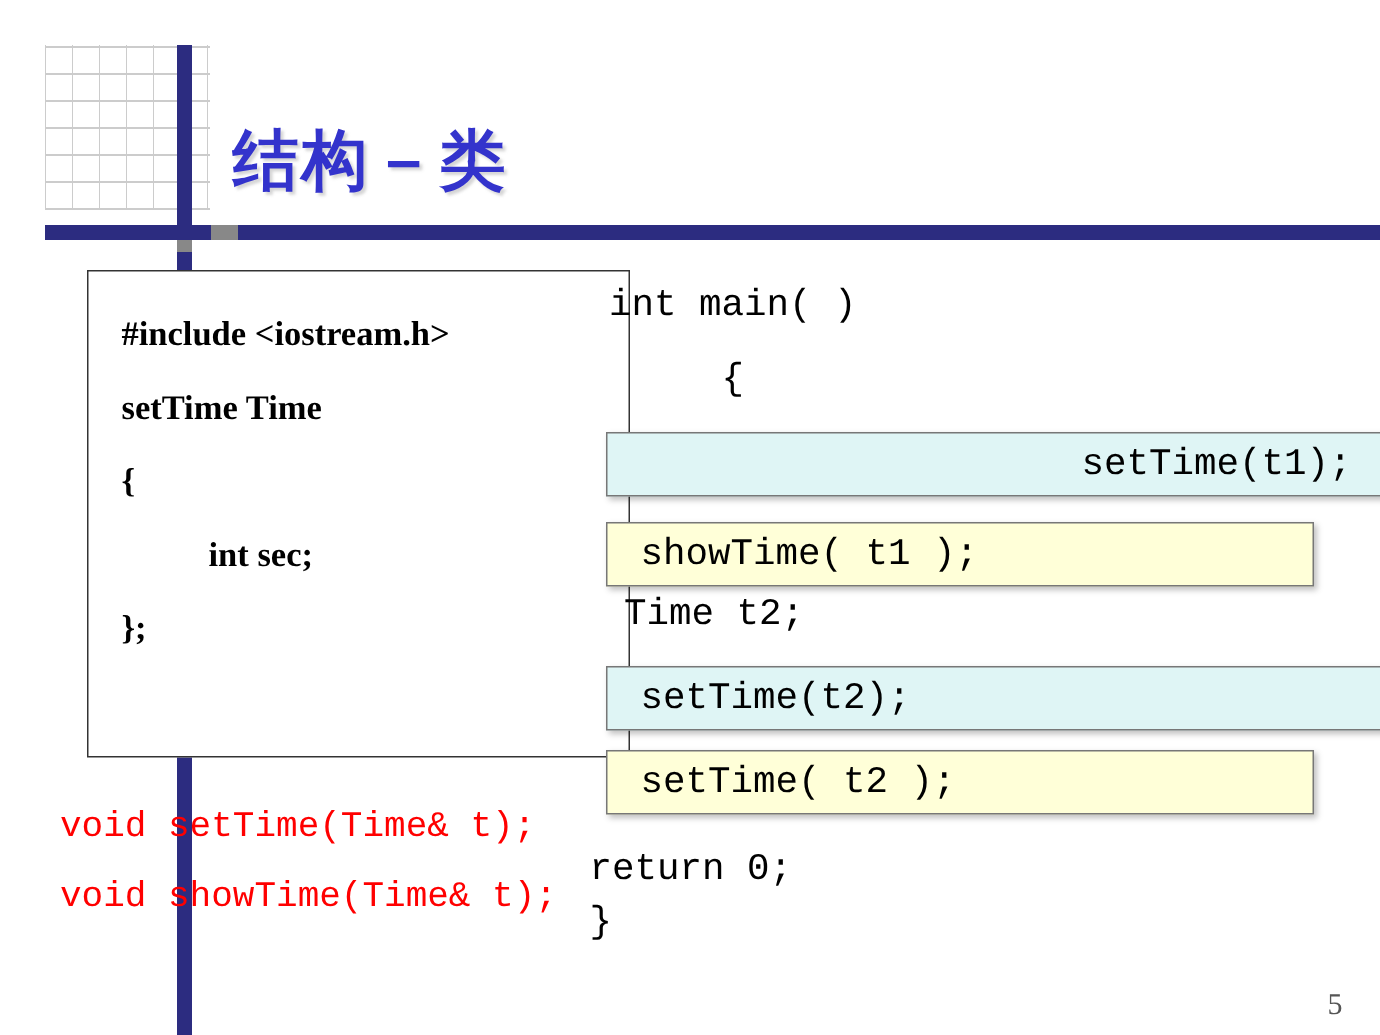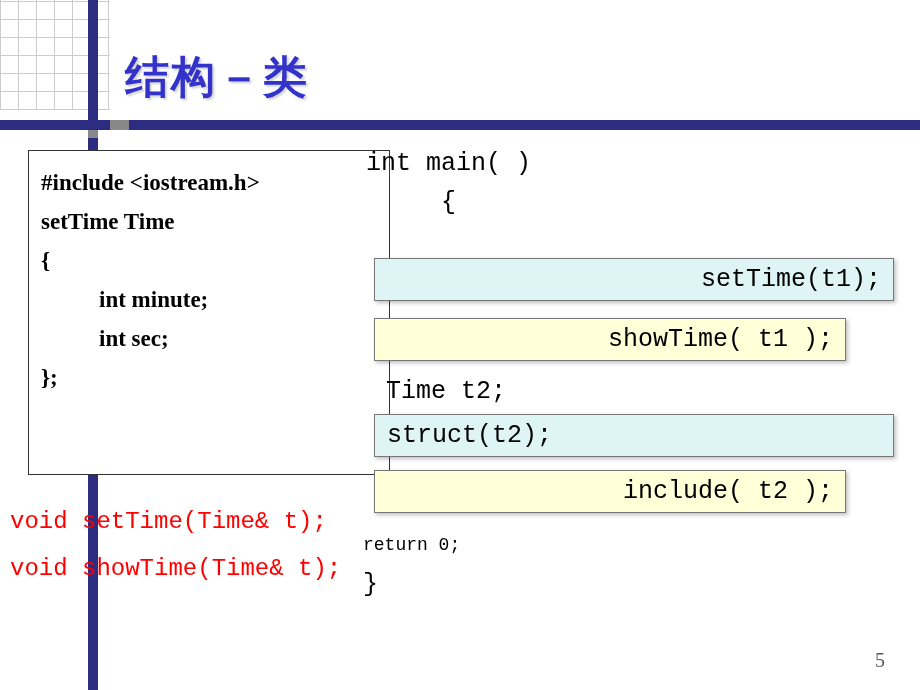--- a/index.html
+++ b/index.html
@@ -1,16 +1,16 @@
 <!DOCTYPE html>
 <html><head>
   <meta charset="utf-8">
   <style>
     * {
-      margin: 0;
+      margin: 10px;
       padding: 0;
       box-sizing: border-box;
     }
     body {
       width: 920px;
       height: 690px;
       background: #ffffff;
       font-family: "SimSun", "Microsoft YaHei", serif;
       position: relative;
       overflow: hidden;
@@ -115,40 +115,39 @@
       font-size: 25px;
       box-shadow: 2px 2px 4px rgba(0,0,0,0.25);
     }
     .call-box.cyan {
       background: #dff5f5;
       width: 520px;
     }
     .call-box.yellow {
       background: #ffffd8;
       width: 472px;
-      text-align: right;
     }
     .call-box.c1 { top: 258px; text-align: right; }
     .call-box.y1 { top: 318px; }
     .call-box.c2 { top: 414px; }
     .call-box.y2 { top: 470px; }
     .time-t2 {
       position: absolute;
-      top: 377px;
+      top: 365px;
       left: 386px;
       font-family: "SimSun", "Courier New", monospace;
       font-size: 25px;
       color: #000;
     }
     .return-line {
       position: absolute;
       top: 535px;
       left: 363px;
       font-family: "SimSun", "Courier New", monospace;
-      font-size: 18px;
+      font-size: 25px;
       color: #000;
     }
     .close-brace {
       position: absolute;
       top: 570px;
       left: 363px;
       font-family: "SimSun", "Courier New", monospace;
       font-size: 25px;
       color: #000;
     }
@@ -167,21 +166,20 @@
 <div class="grid-decoration"></div>
 <div class="vertical-bar"></div>
 <div class="horizontal-bar"></div>
 
 <div class="slide-title">结构－类</div>
 
 <div class="code-box">
   <div>#include &lt;iostream.h&gt;</div>
   <div>setTime Time</div>
   <div>{</div>
-  <div class="indent">int minute;</div>
   <div class="indent">int sec;</div>
   <div>};</div>
 </div>
 
 <div class="func-decl first">void setTime(Time&amp; t);</div>
 <div class="func-decl second">void showTime(Time&amp; t);</div>
 
 <div class="right-code">
   <div class="line">int main( )</div>
   <div class="line">{</div>
@@ -191,23 +189,23 @@
   <span>setTime(t1);</span>
 </div>
 
 <div class="call-box yellow y1">
   <span>showTime( t1 );</span>
 </div>
 
 <div class="time-t2">Time t2;</div>
 
 <div class="call-box cyan c2">
-  <span>struct(t2);</span>
+  <span>setTime(t2);</span>
 </div>
 
 <div class="call-box yellow y2">
-  <span>include( t2 );</span>
+  <span>setTime( t2 );</span>
 </div>
 
 <div class="return-line">return 0;</div>
 <div class="close-brace">}</div>
 
 <div class="page-number">5</div>
 
 </body></html>

